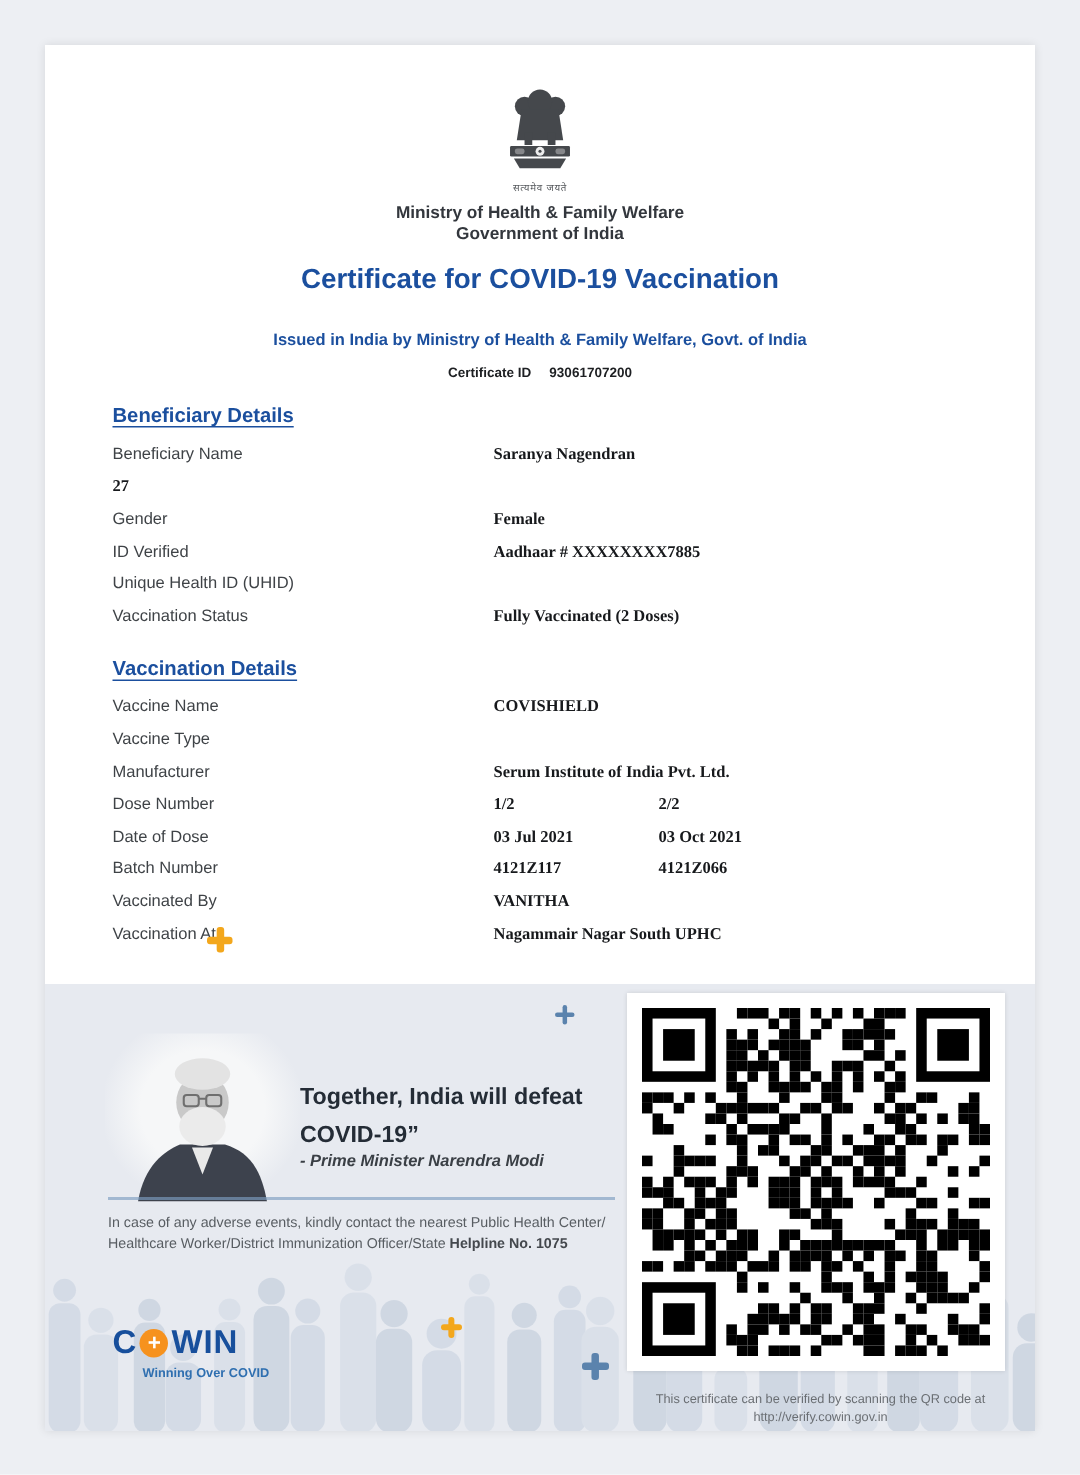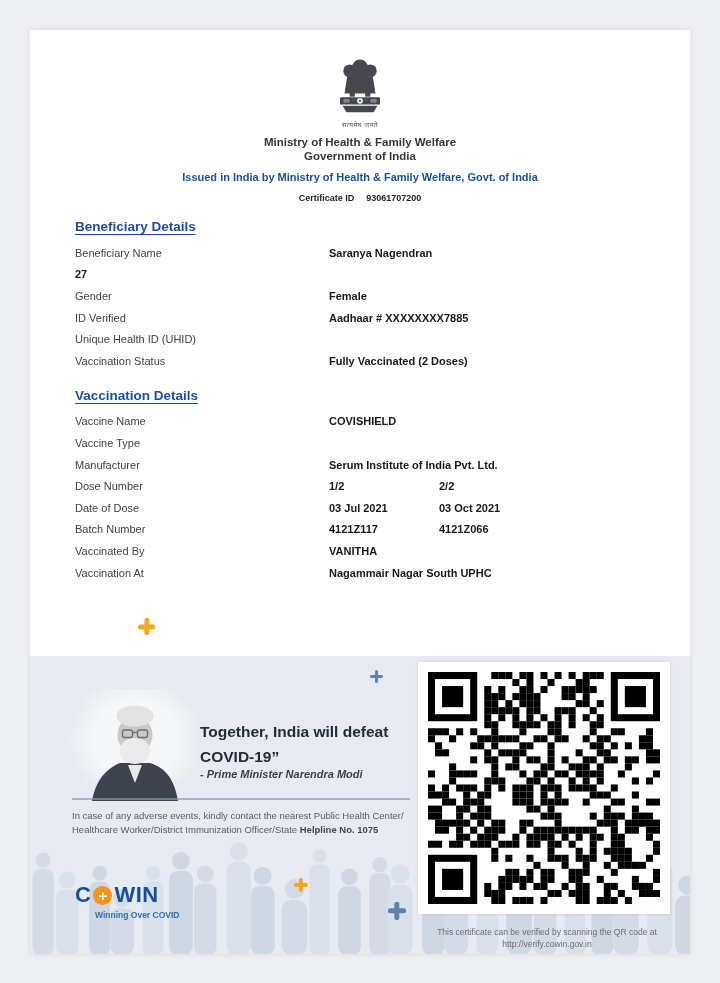--- a/index.html
+++ b/index.html
@@ -22,34 +22,34 @@
     background: #ffffff;
     box-shadow: 0 0 6px rgba(0,0,0,.10);
   }
   
   .header { padding-top: 26px; text-align: center; }
   .emblem svg { display: block; margin: 0 auto; }
   .motto { font-size: 6.5px; color: #55585c; letter-spacing: .5px; margin-top: 2px; }
   .ministry { margin-top: 7px; font-size: 11.5px; font-weight: bold; color: #33373d; }
   .govt { font-size: 11.5px; font-weight: bold; color: #33373d; margin-top: 2px; }
   .title { margin-top: 13px; font-size: 18.5px; font-weight: bold; color: var(--accent-blue, #1b4f9e); }
-  .subtitle { margin-top: 9px; font-size: 11px; font-weight: bold; color: var(--accent-blue, #1b4f9e); }
+  .subtitle { margin-top: 24px; font-size: 11px; font-weight: bold; color: var(--accent-blue, #1b4f9e); }
   .certid { margin-top: 10px; font-size: 9px; font-weight: bold; color: #1d1f22; }
   .certid .cid-label { margin-right: 12px; }
   
   .section-title {
     margin: 16px 0 8px 45px;
     font-size: 13.5px; font-weight: bold;
     color: var(--accent-blue, #1b4f9e);
     text-decoration: underline;
     text-underline-offset: 3px;
   }
   .row { display: flex; align-items: center; height: 21.6px; padding: 0 30px 0 45px; }
   .row .lbl { width: 254px; font-size: 11px; color: var(--label-gray, #3f4347); }
-  .row .val { font-size: 11px; font-weight: bold; color: var(--text-dark, #17191c); }
+  .row .val { font-size: 11px; font-weight: bold; color: var(--text-dark, #17191c); font-family: Liberation Serif, serif; }
   .row .val.col1 { width: 110px; }
   
   .banner {
     position: absolute; left: 0; bottom: 0;
     width: 660px; height: 298px;
     background: var(--banner-bg, #e7eaf0);
     overflow: hidden;
   }
   .crowd { position: absolute; left: 0; bottom: 0; width: 660px; height: 140px; opacity: .5; }
   .plus { position: absolute; }
@@ -121,20 +121,21 @@
           </g>
           <circle cx="45" cy="69.5" r="4.6" fill="#ffffff" opacity="0.9"></circle>
           <circle cx="45" cy="69.5" r="1.6" fill="#45484c"></circle>
           <rect x="19" y="66.5" width="10" height="6" rx="2.5" fill="#ffffff" opacity="0.35"></rect>
           <rect x="61" y="66.5" width="10" height="6" rx="2.5" fill="#ffffff" opacity="0.35"></rect>
         </svg>
         <div class="motto">सत्यमेव जयते</div>
       </div>
       <div class="ministry">Ministry of Health &amp; Family Welfare</div>
       <div class="govt">Government of India</div>
+      <h1 class="title">Certificate for COVID-19 Vaccination</h1>
       <div class="subtitle">Issued in India by Ministry of Health &amp; Family Welfare, Govt. of India</div>
       <div class="certid">
         <span class="cid-label">Certificate ID</span><span>93061707200</span>
       </div>
     </div>
 
     <h2 class="section-title">Beneficiary Details</h2>
     <div>
       <div class="row">
         <div class="lbl">Beneficiary Name</div>

